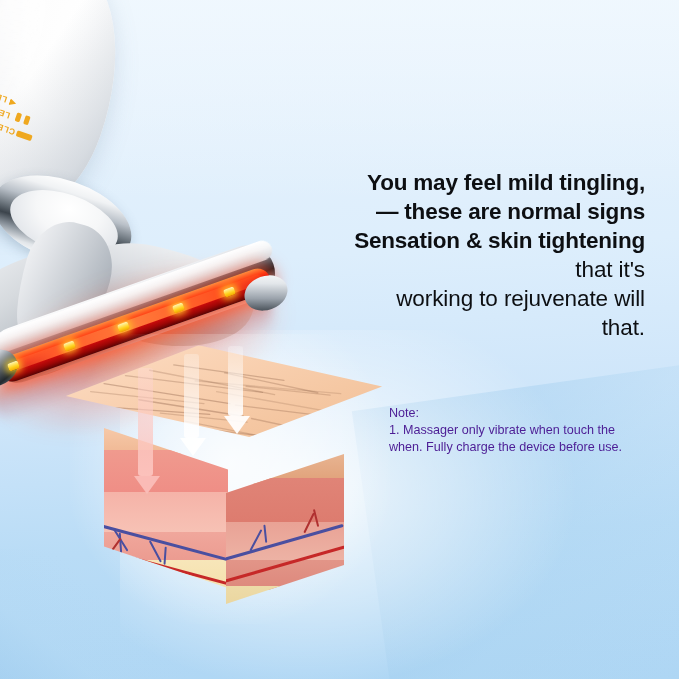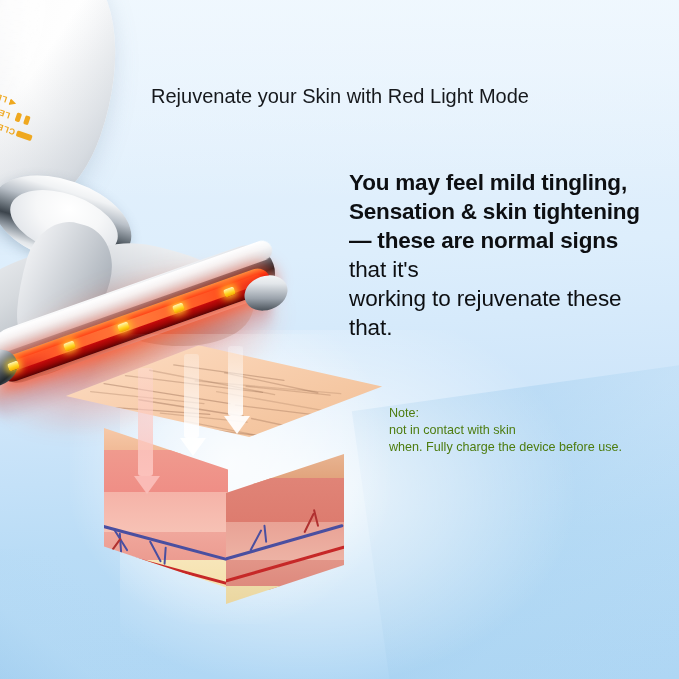--- a/index.html
+++ b/index.html
@@ -39,28 +39,28 @@
   .title{
     position:absolute;left:120px;top:30px;width:440px;
     text-align:center;font-weight:bold;font-size:40px;letter-spacing:-.3px;
     color:#0d0f12;line-height:1.05;
   }
   .subtitle{
     position:absolute;left:100px;top:84px;width:480px;
     text-align:center;font-size:20px;color:#16191d;line-height:1.2;
   }
   .body-block{
-    position:absolute;left:349px;top:168px;width:330px;
-    text-align:left;color:#0d0f12;
+    position:absolute;left:315px;top:168px;width:330px;
+    text-align:right;color:#0d0f12;
   }
   .body-bold{font-weight:bold;font-size:22.5px;line-height:1.29;letter-spacing:-.2px;}
   .body-reg{font-weight:normal;font-size:22.5px;line-height:1.29;letter-spacing:-.1px;}
   .note{
     position:absolute;left:389px;top:405px;width:248px;
-    font-size:12.6px;line-height:1.34;color:#4d7c0f;
+    font-size:12.6px;line-height:1.34;color:#4c1d95;
   }
   .note div{white-space:nowrap;}
 
   
   .device{position:absolute;left:-96px;top:-56px;width:360px;height:360px;}
   .handle{
     position:absolute;left:40px;top:10px;width:168px;height:268px;
     background:
       radial-gradient(ellipse at 72% 22%,#ffffff 0%,#fdfdfd 32%,#f1f2f4 60%,#dfe2e6 84%,#cdd2d8 100%);
     border-radius:50% 50% 46% 46%/58% 58% 42% 42%;
@@ -255,34 +255,33 @@
 <body>
 
 <div id="stage">
 
   <div class="bg-base"></div>
   <div class="bg-top-wash"></div>
   <div class="bg-diag-tr"></div>
   <div class="bg-diag-bl"></div>
   <div class="bg-center-glow"></div>
 
-  <div class="subtitle">Rejuvenate your Skin with Red Light Mode</div>
 
   <div class="body-block">
     <div class="body-bold">You may feel mild tingling,</div>
+    <div class="body-bold">— these are normal signs</div>
     <div class="body-bold">Sensation &amp; skin tightening</div>
-    <div class="body-bold">— these are normal signs</div>
     <div class="body-reg">that it's</div>
-    <div class="body-reg">working to rejuvenate these</div>
+    <div class="body-reg">working to rejuvenate will</div>
     <div class="body-reg">that.</div>
   </div>
 
   <div class="note">
     <div>Note:</div>
-    <div>not in contact with skin</div>
+    <div>1. Massager only vibrate when touch the</div>
     <div>when. Fully charge the device before use.</div>
   </div>
 
   <div class="device">
     <div class="handle"></div>
     <div class="handle-shade"></div>
     <div class="handle-hilite"></div>
 
     <div class="labels">
       <div class="lbl lbl-clean">CLEAN</div>

